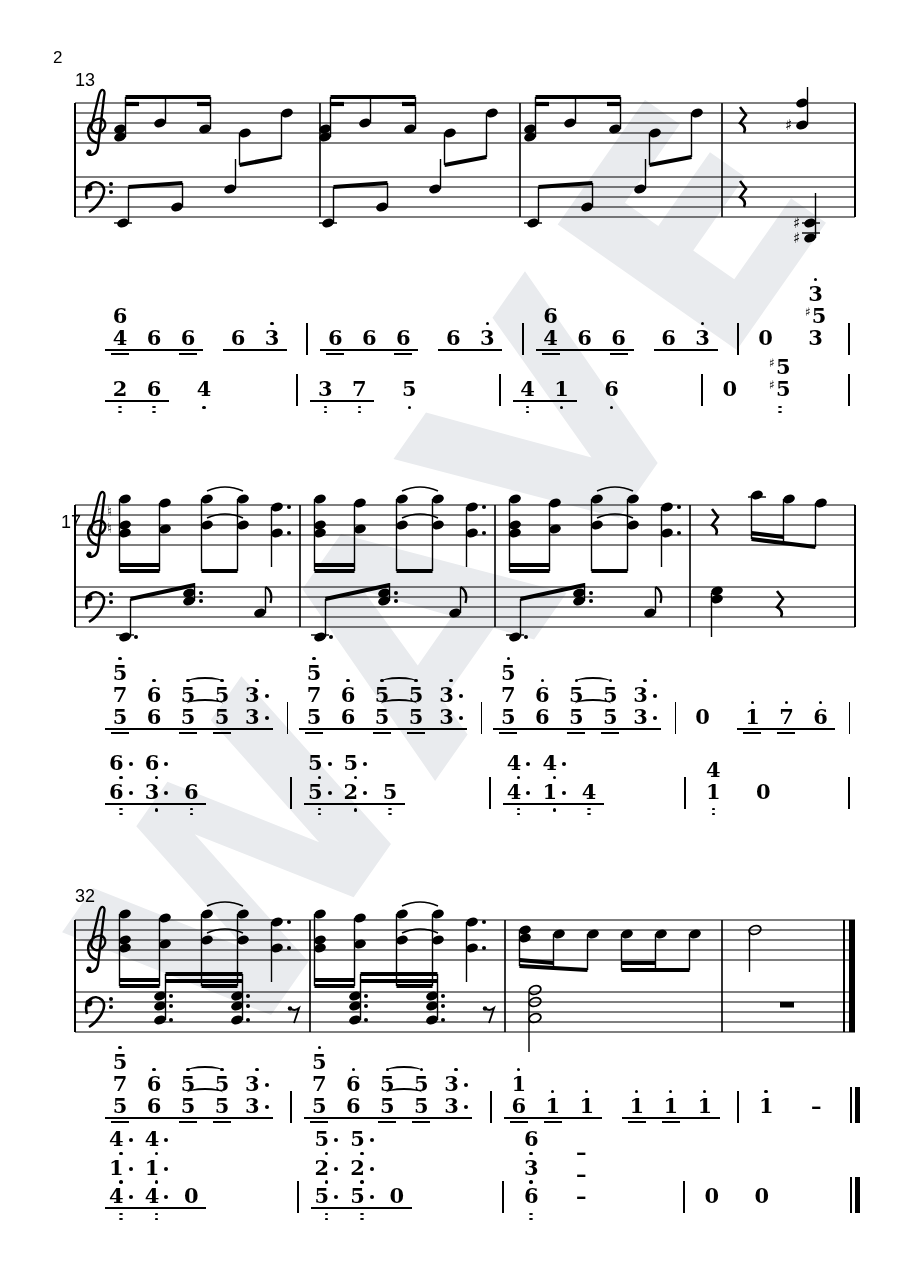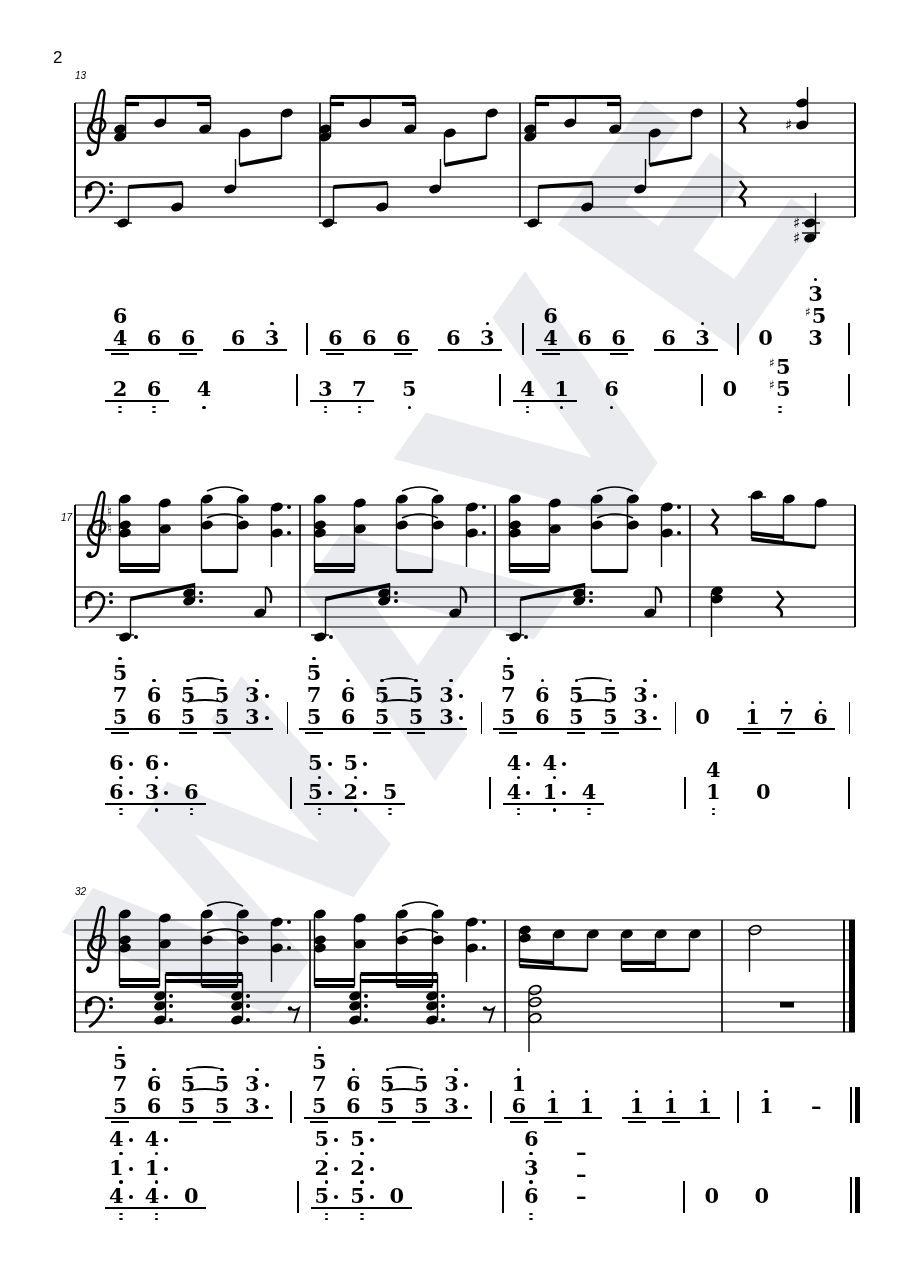--- a/index.html
+++ b/index.html
@@ -2,21 +2,21 @@
 <html><head>
 <meta charset="utf-8">
 <style>
   html,body{margin:0;padding:0;}
   body{width:905px;height:1280px;background:#ffffff;position:relative;overflow:hidden;
        font-family:"Liberation Sans",sans-serif;color:#000;}
   .watermark{position:absolute;left:-70px;top:430px;width:1040px;text-align:center;
        transform:rotate(-55deg);font-size:300px;line-height:300px;font-weight:700;
        color:#e9ebee;letter-spacing:28px;z-index:0;font-family:"DejaVu Sans",sans-serif;}
   .page-number{position:absolute;left:53px;top:48px;font-size:17px;z-index:2;}
-  .sys-label{position:absolute;font-size:10px;font-style:italic;z-index:2;
+  .sys-label{position:absolute;font-size:18px;z-index:2;
        font-family:"Liberation Sans",sans-serif;}
   svg.staff{position:absolute;left:65px;z-index:1;overflow:visible;}
   
   .jline{position:absolute;left:103px;width:757px;display:flex;align-items:flex-end;z-index:1;}
   .jmeasure{display:flex;align-items:flex-end;padding-right:4px;}
   .jgroup{position:relative;display:flex;margin-right:16px;}
   .jgroup:last-child{margin-right:4px;}
   .jcells{display:flex;align-items:flex-end;}
   .jcell{position:relative;display:flex;flex-direction:column;align-items:center;
          justify-content:flex-end;min-width:22px;margin:0 6px;}

